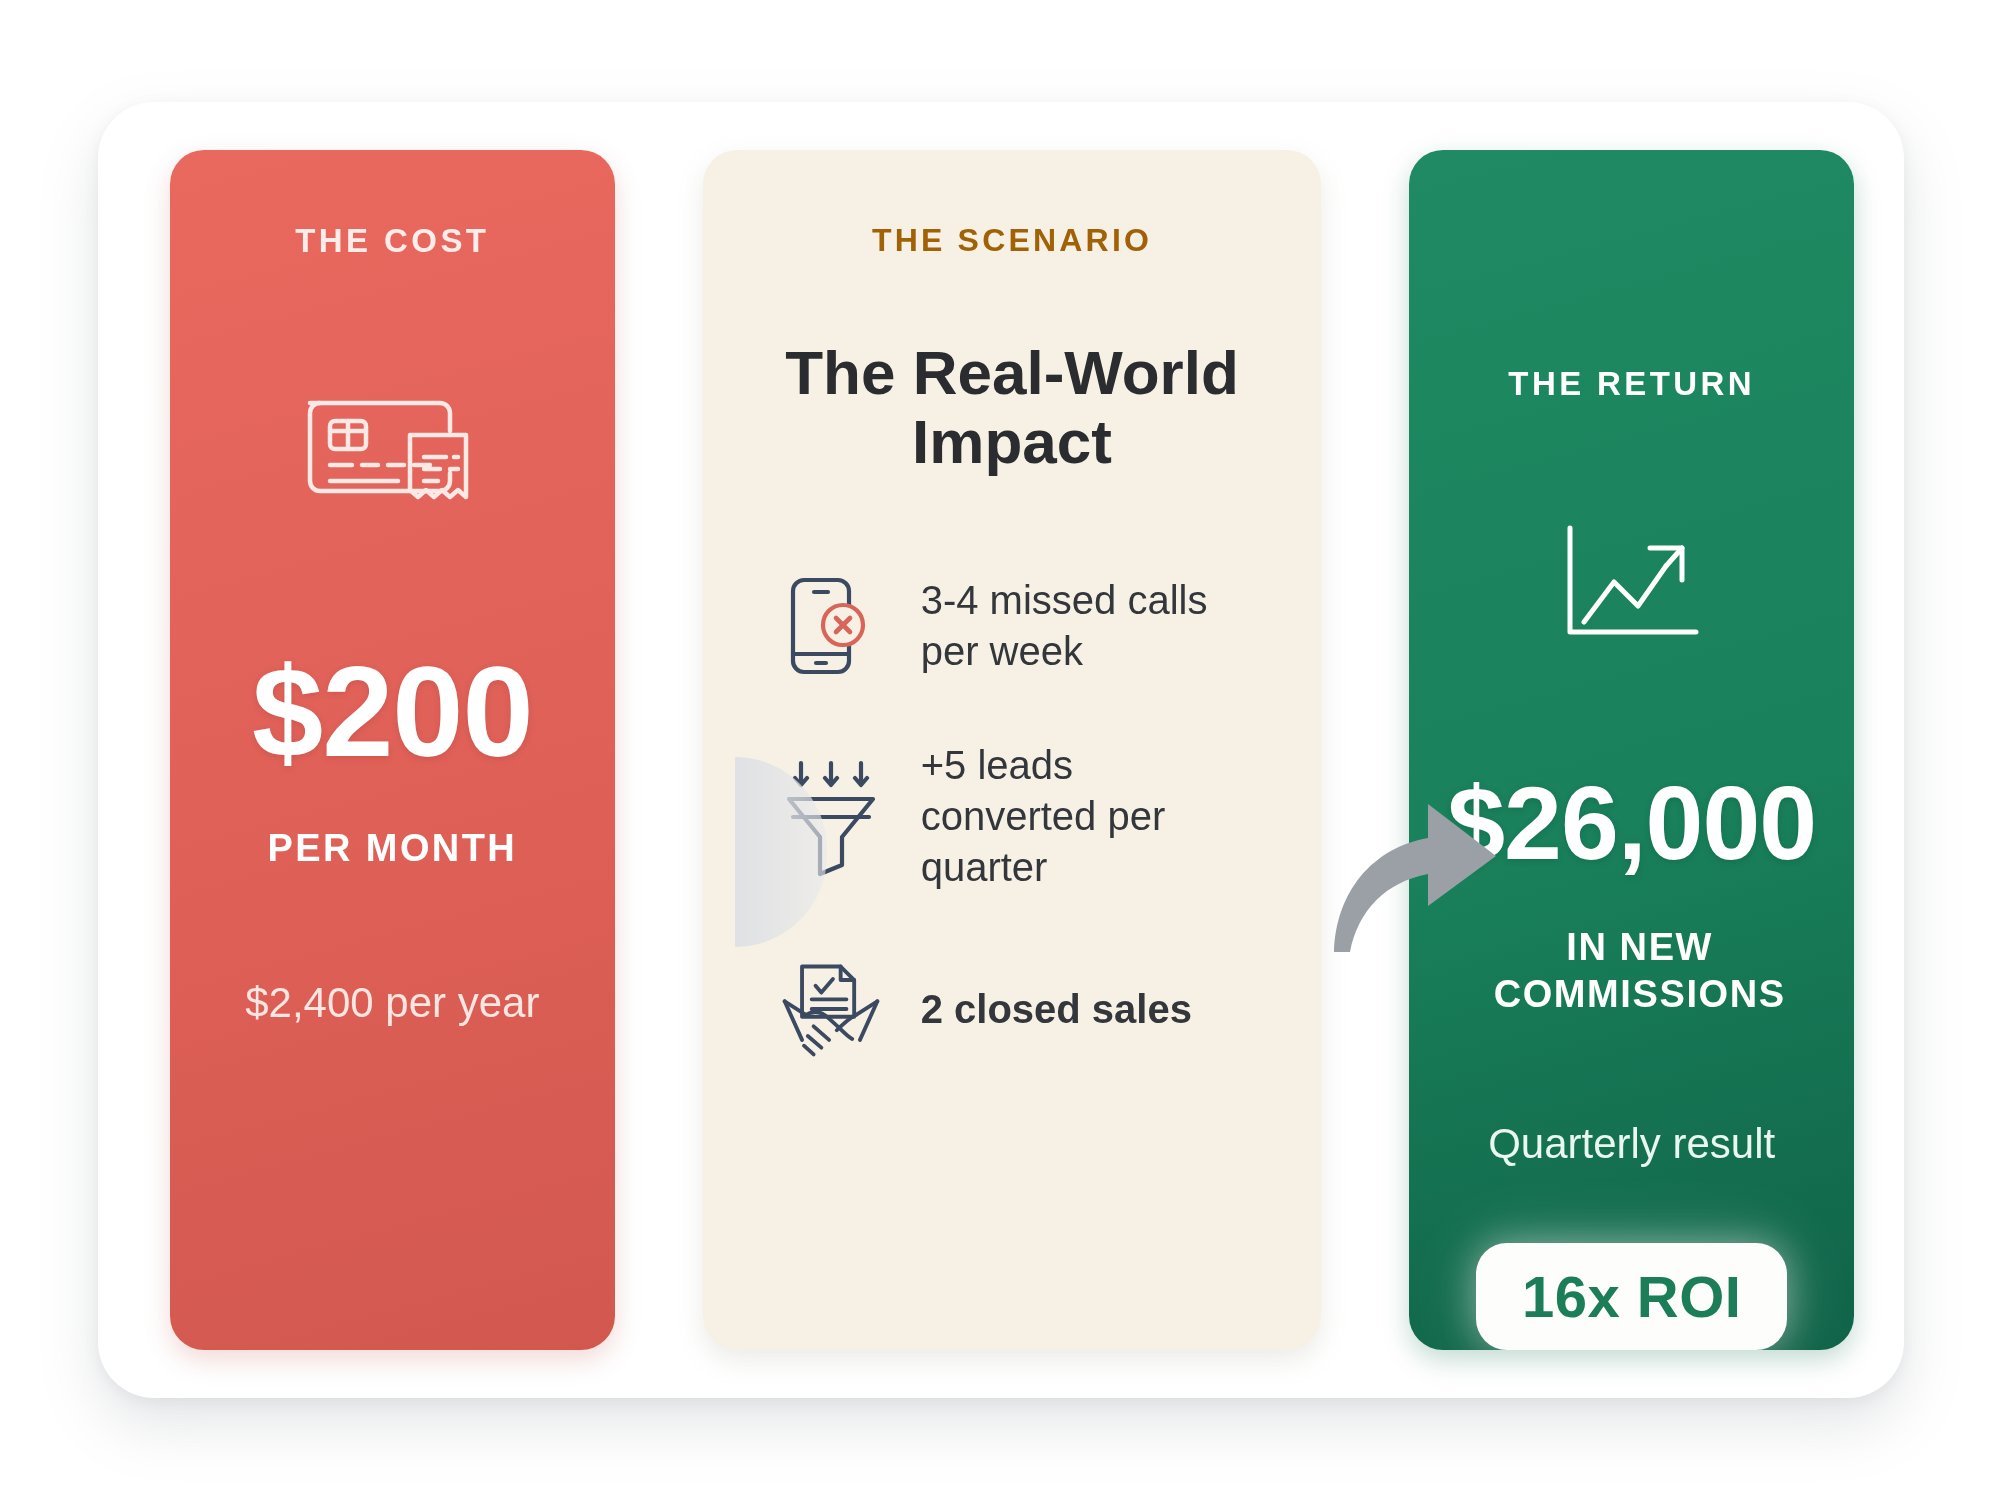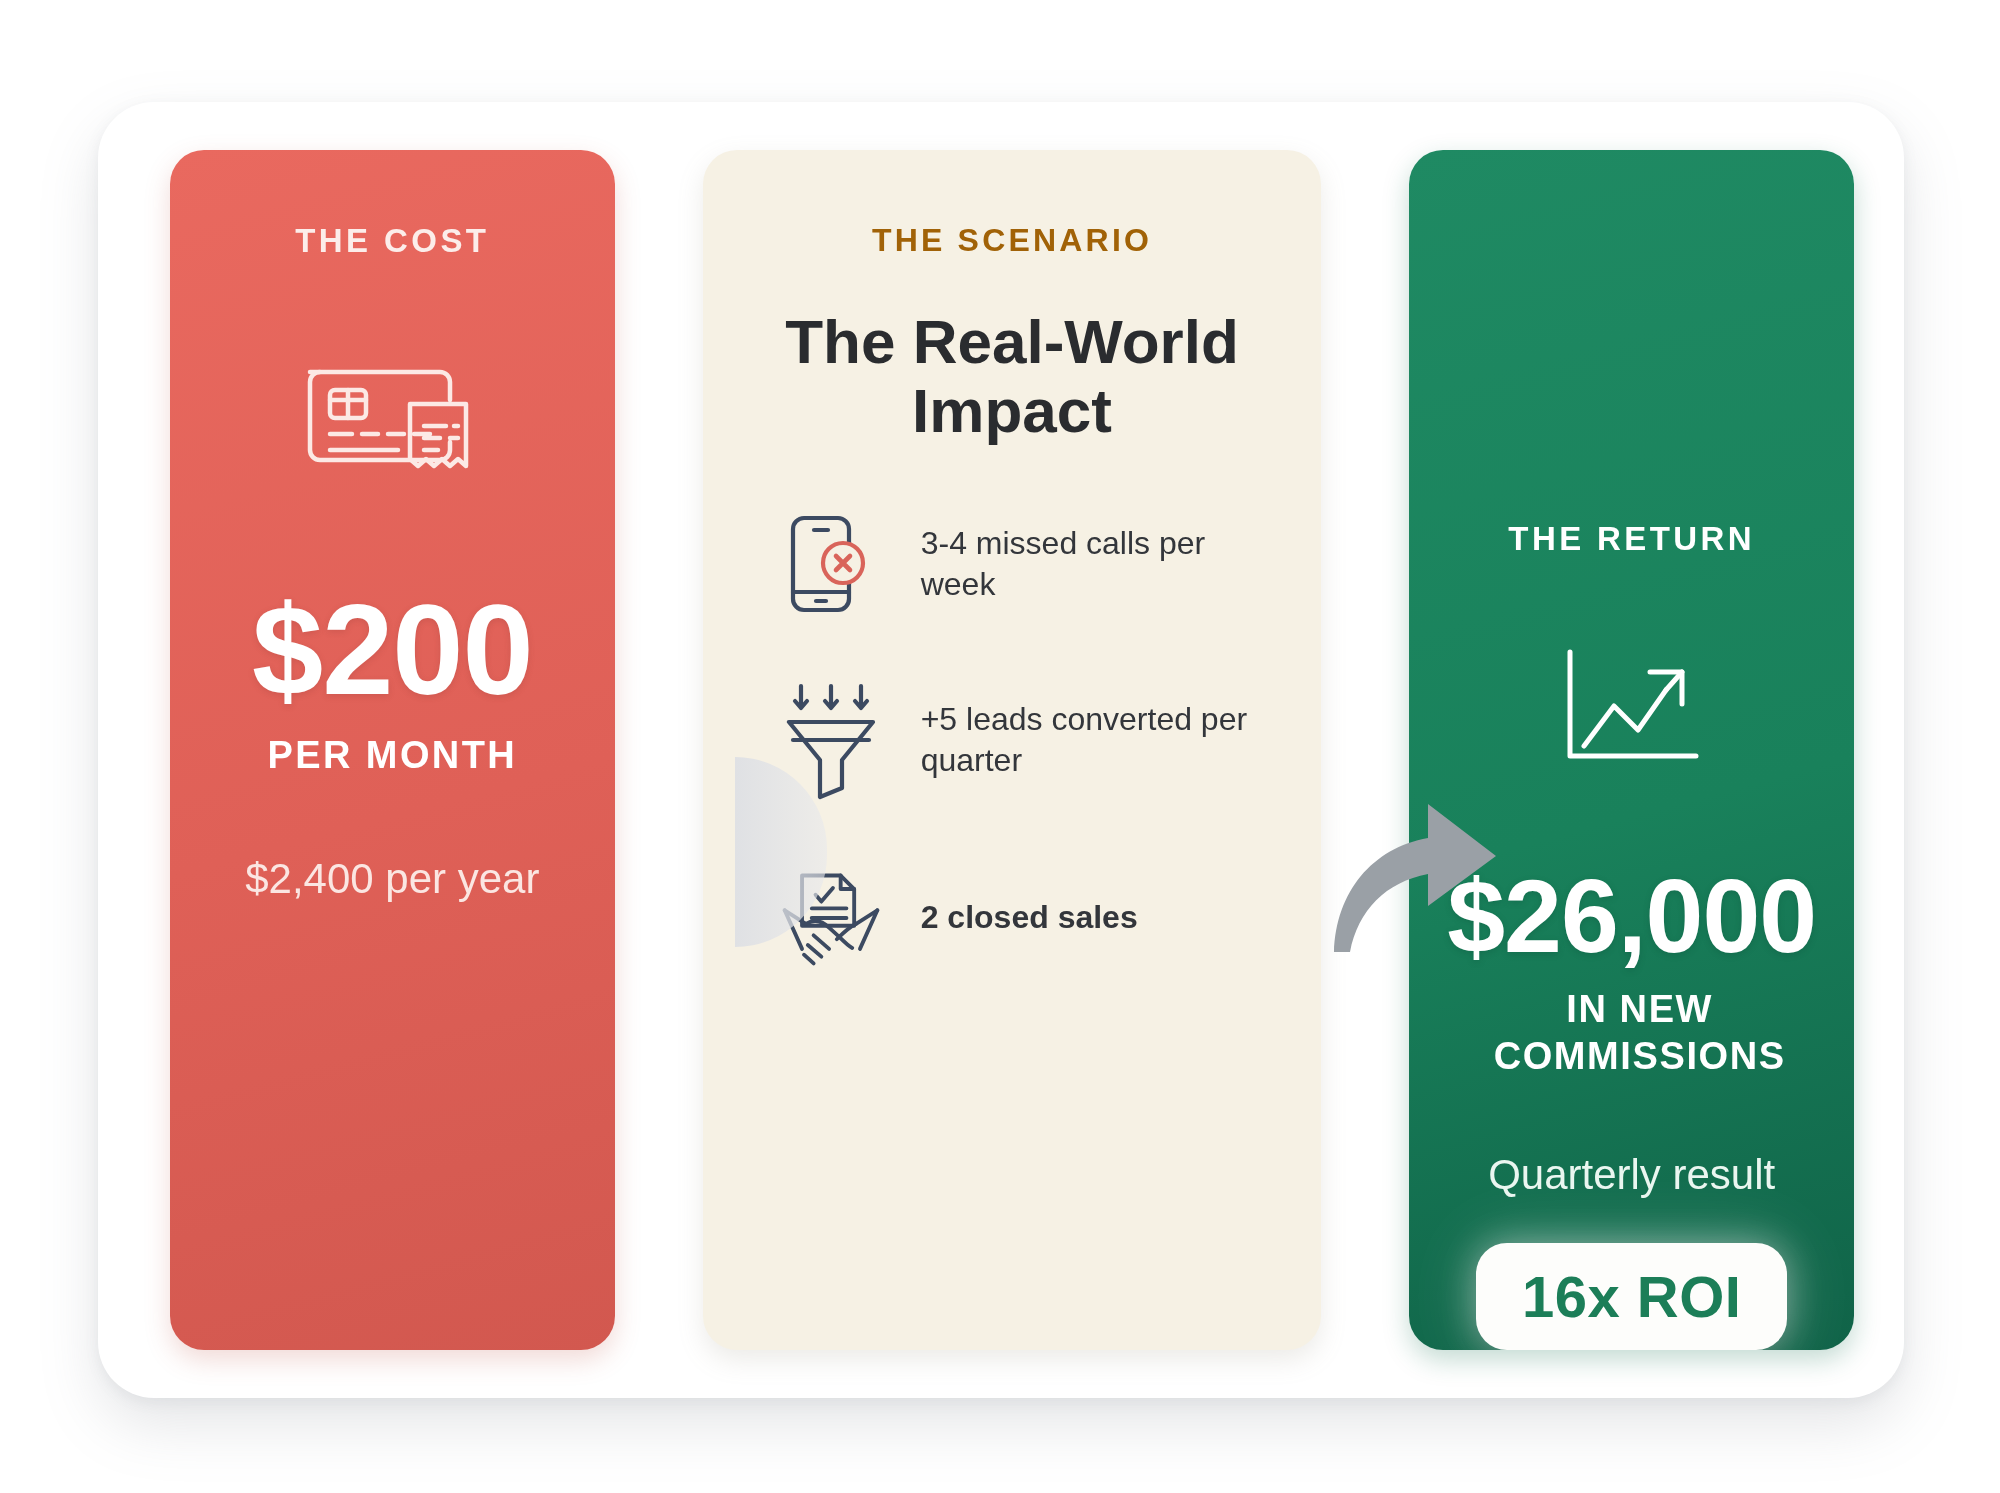--- a/index.html
+++ b/index.html
@@ -49,20 +49,21 @@
 
   
   .card {
     position: relative;
     height: 1200px;
     border-radius: 34px;
     display: flex;
     flex-direction: column;
     align-items: center;
     overflow: hidden;
+    gap: 31px;
   }
 
   .card-cost {
     width: 460px;
     margin-left: 22px;
     background: linear-gradient(165deg, #E9695F 0%, #DF6057 55%, #D2584F 100%);
     box-shadow: 0 10px 26px rgba(190,85,75,0.22);
   }
 
   .card-scenario {
@@ -154,21 +155,21 @@
 
   .row-icon {
     width: 112px;
     min-width: 112px;
     display: flex;
     align-items: center;
     justify-content: center;
   }
 
   .row-text {
-    font-size: 32px;
+    font-size: 40px;
     color: #33363B;
     line-height: 1.28;
   }
   .row-text.bold { font-weight: bold; }
 
   
   .return-icon { margin-top: 84px; }
 
   .return-amount {
     font-size: 104px;

